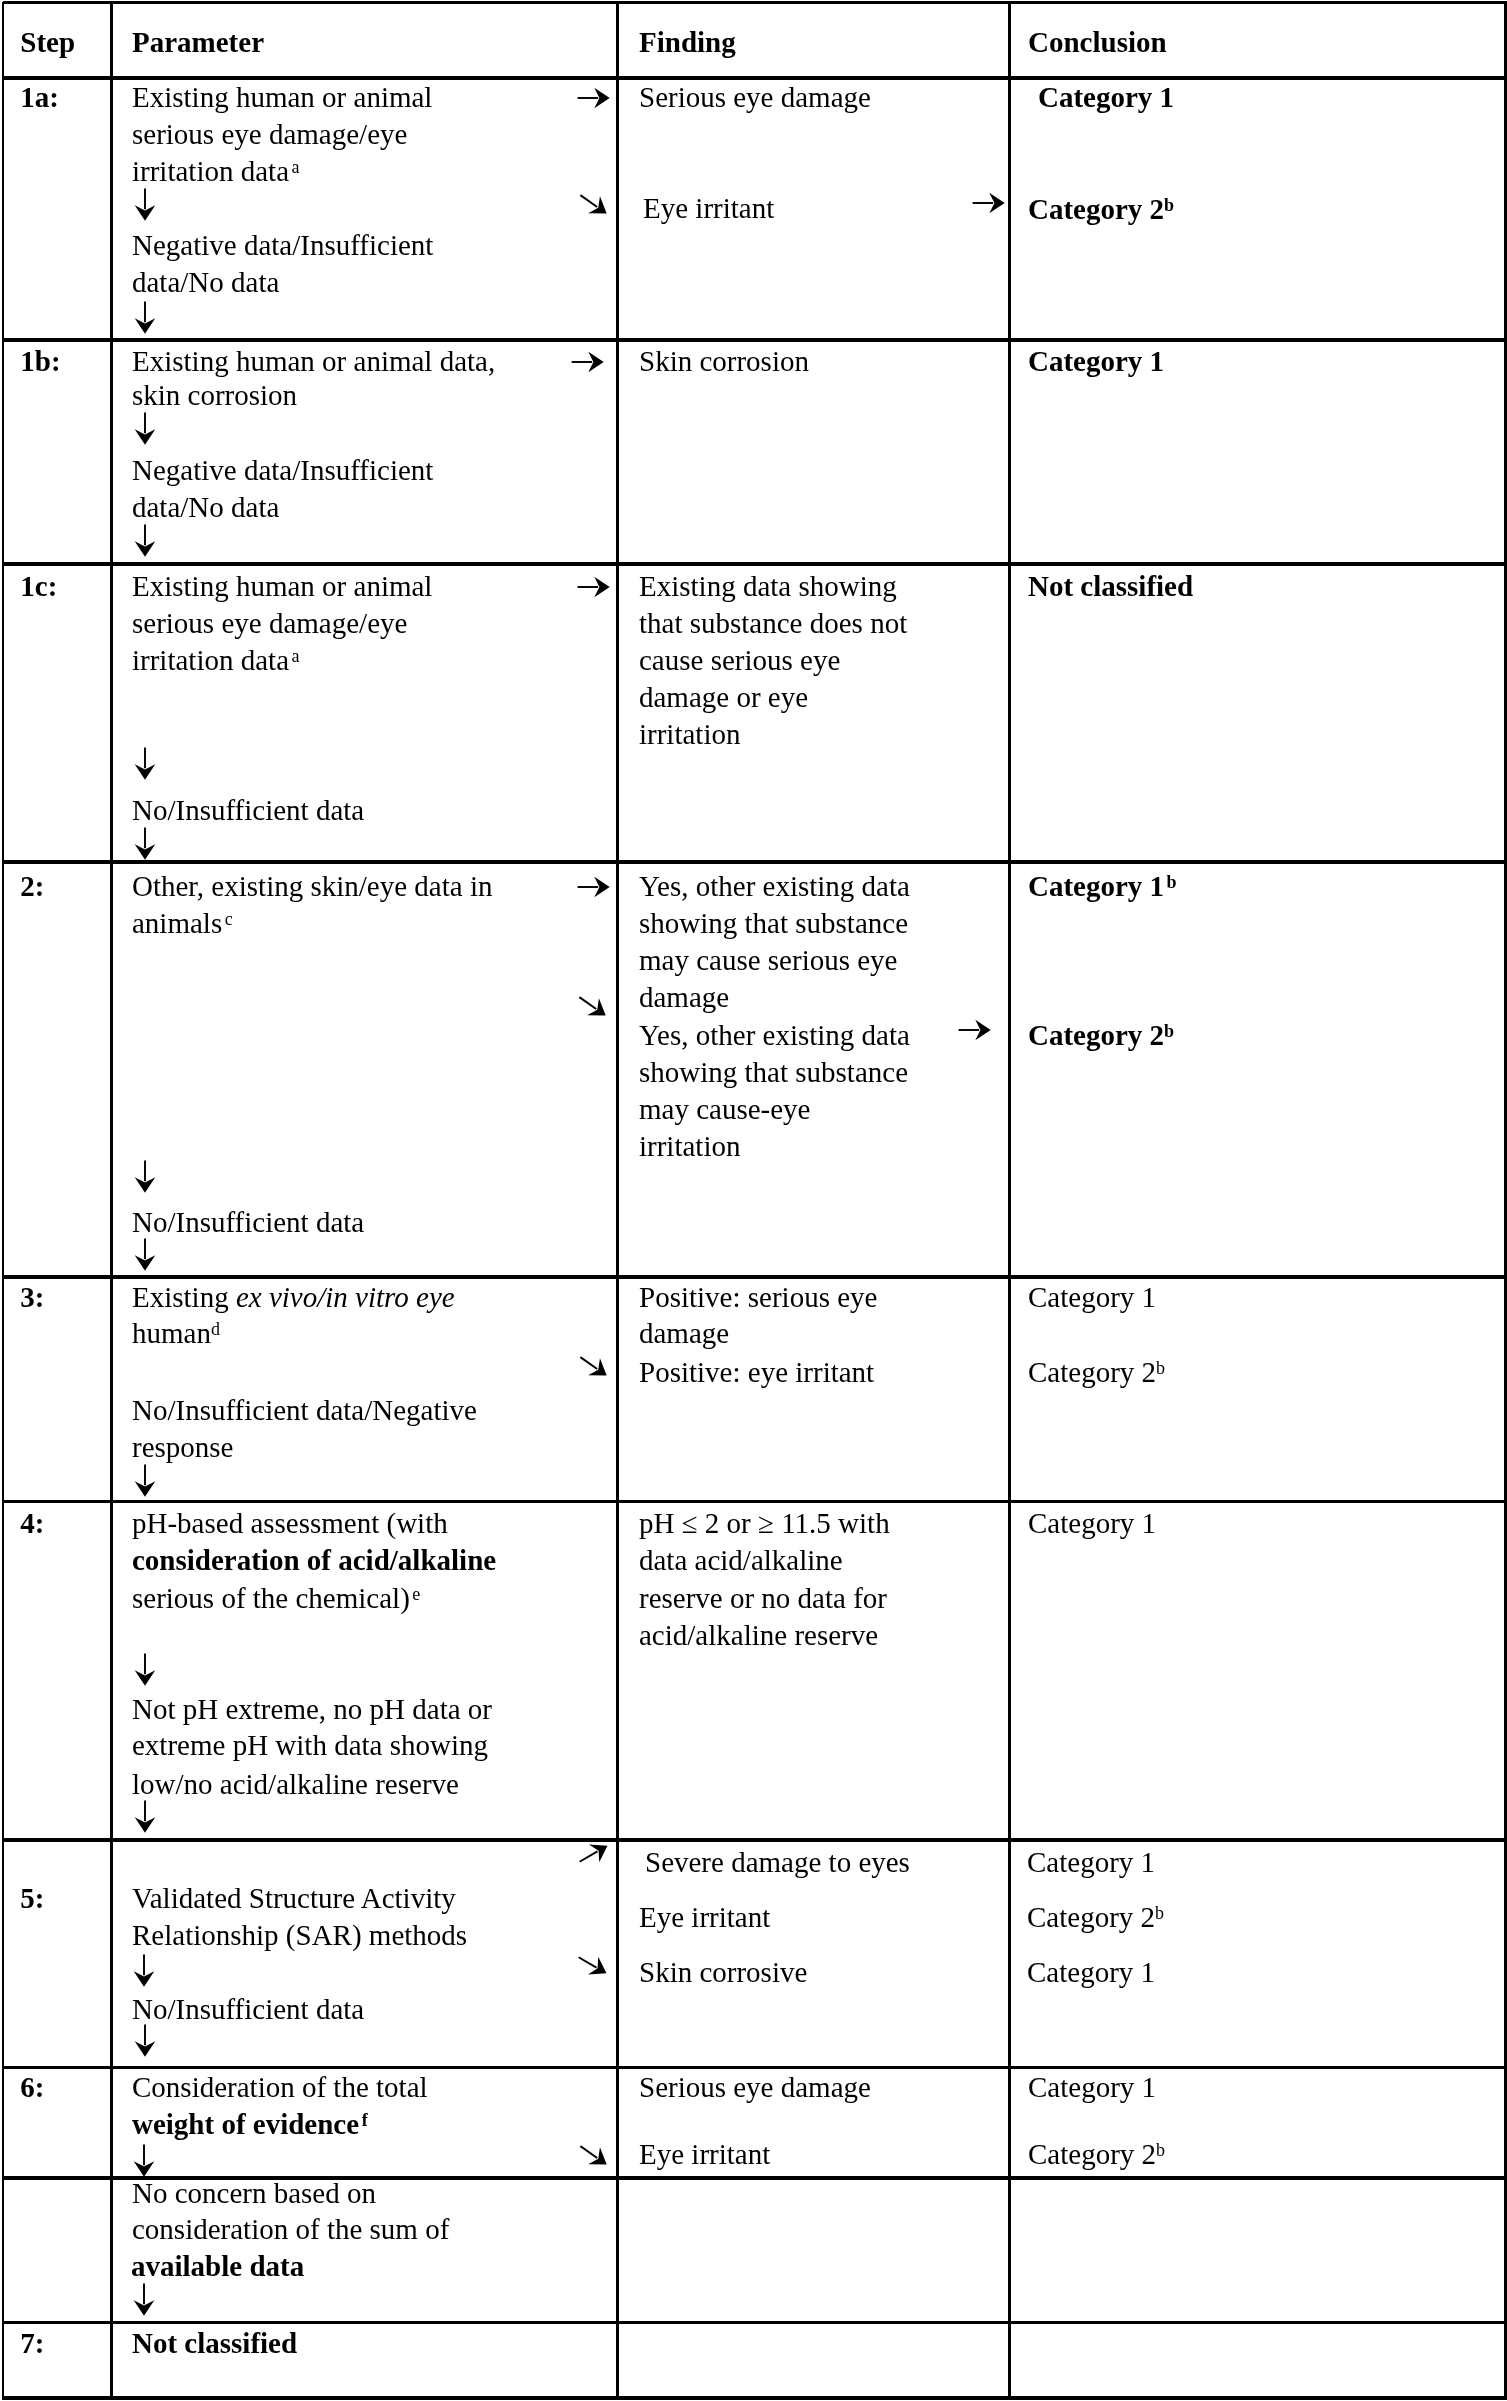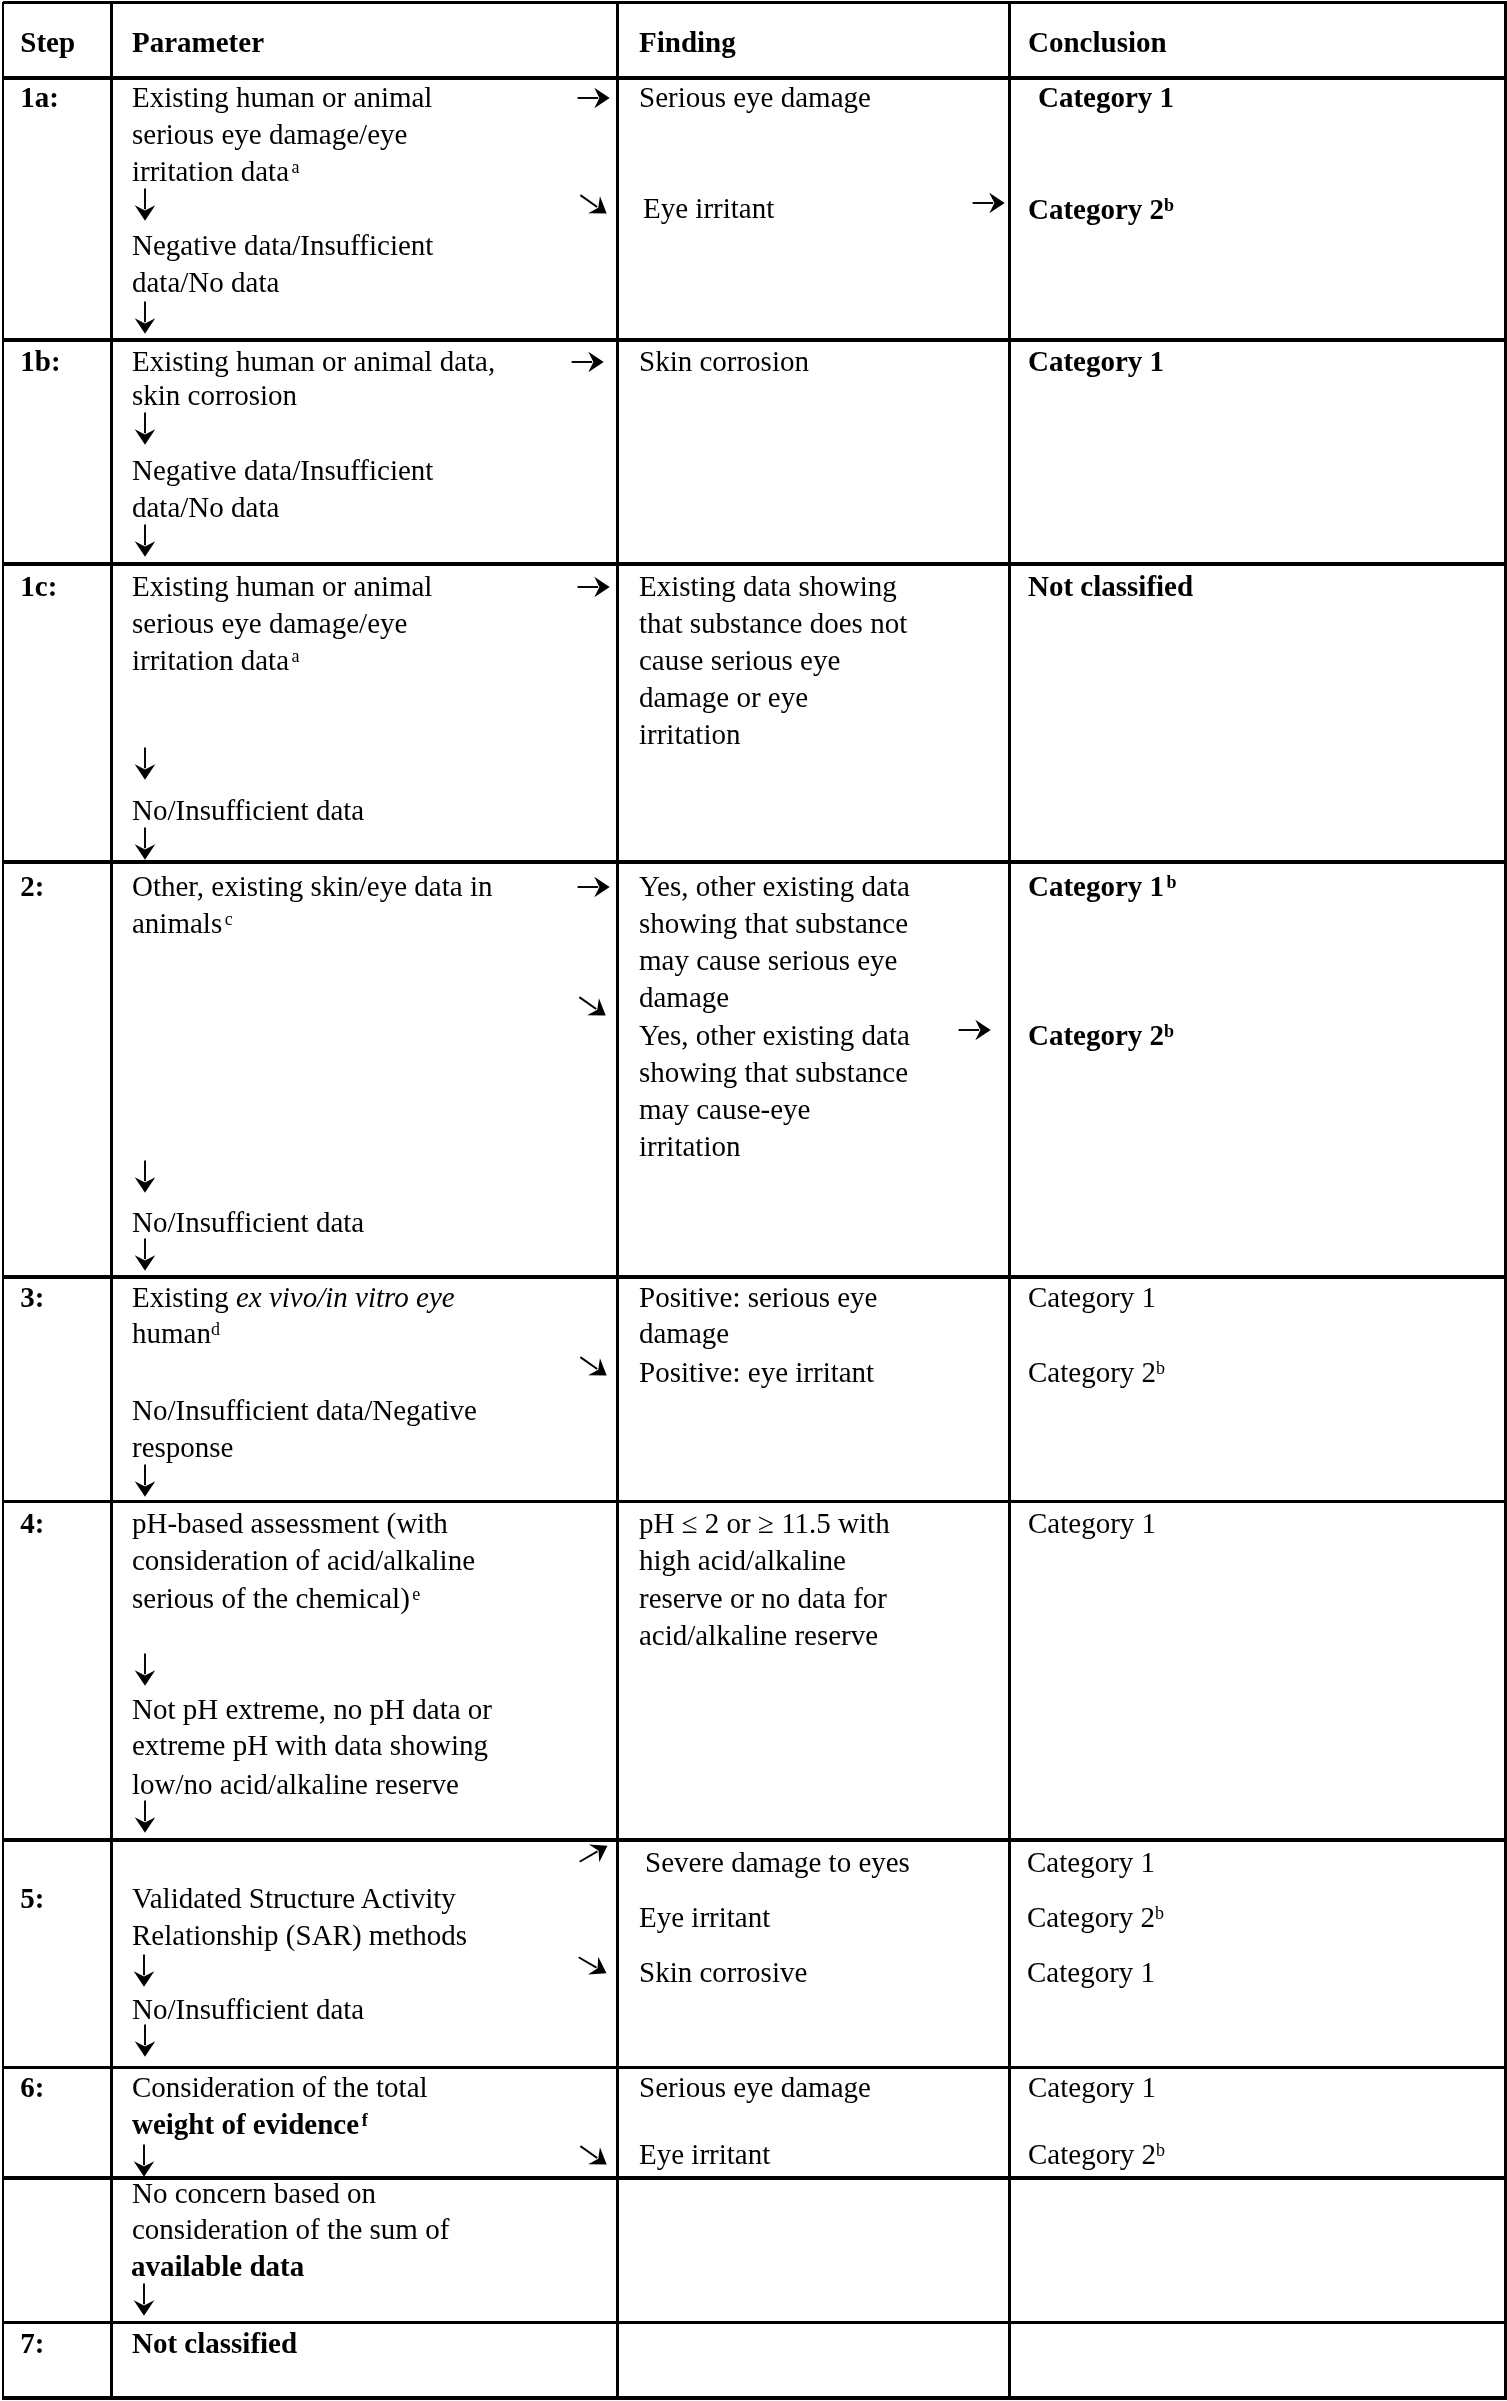--- a/index.html
+++ b/index.html
@@ -221,38 +221,38 @@
     <div class="t" style="left:639px; top:1315px;">damage</div>
     <div class="t" style="left:639px; top:1354px;">Positive: eye irritant</div>
 
     <div class="t" style="left:1028px; top:1279px;">Category 1</div>
     <div class="t" style="left:1028px; top:1354px;"><span>Category 2</span><span class="sup tight">b</span></div>
   </div>
 
   <div>
     <div class="t b" style="left:20.3px; top:1505px;">4:</div>
     <div class="t" style="left:132px; top:1505px;">pH-based assessment (with</div>
-    <div class="t" style="left:132px; top:1542px;">consideration of acid/alkaline</div>
+    <div class="t" style="left:132px; top:1542px;font-weight:bold;">consideration of acid/alkaline</div>
     <div class="t" style="left:132px; top:1580px;"><span>serious of the chemical)</span><span class="sup">e</span></div>
     <div class="arrow" style="left:127px; top:1651px; transform:rotate(90deg);">
         <svg viewBox="0 0 56 56" width="36" height="36">
           <use href="#arr"></use>
         </svg>
       </div>
     <div class="t" style="left:132px; top:1691px;">Not pH extreme, no pH data or</div>
     <div class="t" style="left:132px; top:1727px;">extreme pH with data showing</div>
     <div class="t" style="left:132px; top:1766px;">low/no acid/alkaline reserve</div>
     <div class="arrow" style="left:127px; top:1798px; transform:rotate(90deg);">
         <svg viewBox="0 0 56 56" width="36" height="36">
           <use href="#arr"></use>
         </svg>
       </div>
 
     <div class="t" style="left:639px; top:1505px;">pH ≤ 2 or  ≥ 11.5 with</div>
-    <div class="t" style="left:639px; top:1542px;">high acid/alkaline</div>
+    <div class="t" style="left:639px; top:1542px;">data acid/alkaline</div>
     <div class="t" style="left:639px; top:1580px;">reserve or no data for</div>
     <div class="t" style="left:639px; top:1617px;">acid/alkaline reserve</div>
 
     <div class="t" style="left:1028px; top:1505px;">Category 1</div>
   </div>
 
   <div>
     <div class="t b" style="left:20.3px; top:1880px;">5:</div>
     <div class="t" style="left:132px; top:1880px;">Validated Structure Activity</div>
     <div class="t" style="left:132px; top:1917px;">Relationship (SAR) methods</div>

